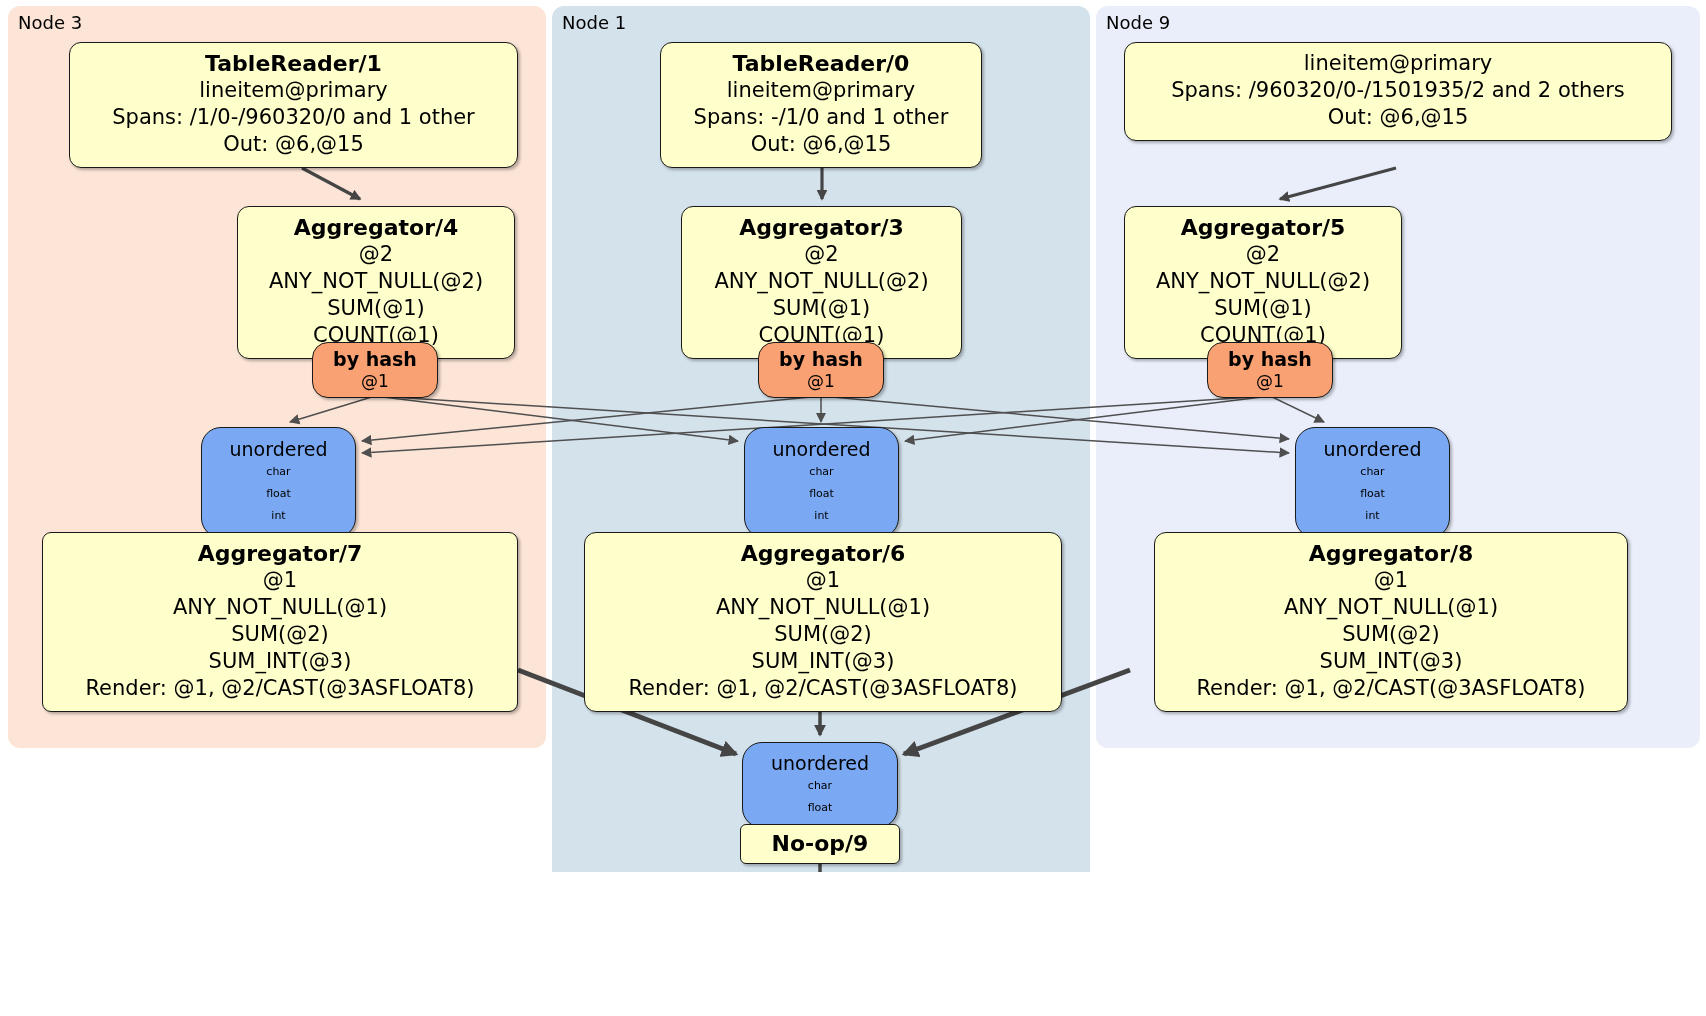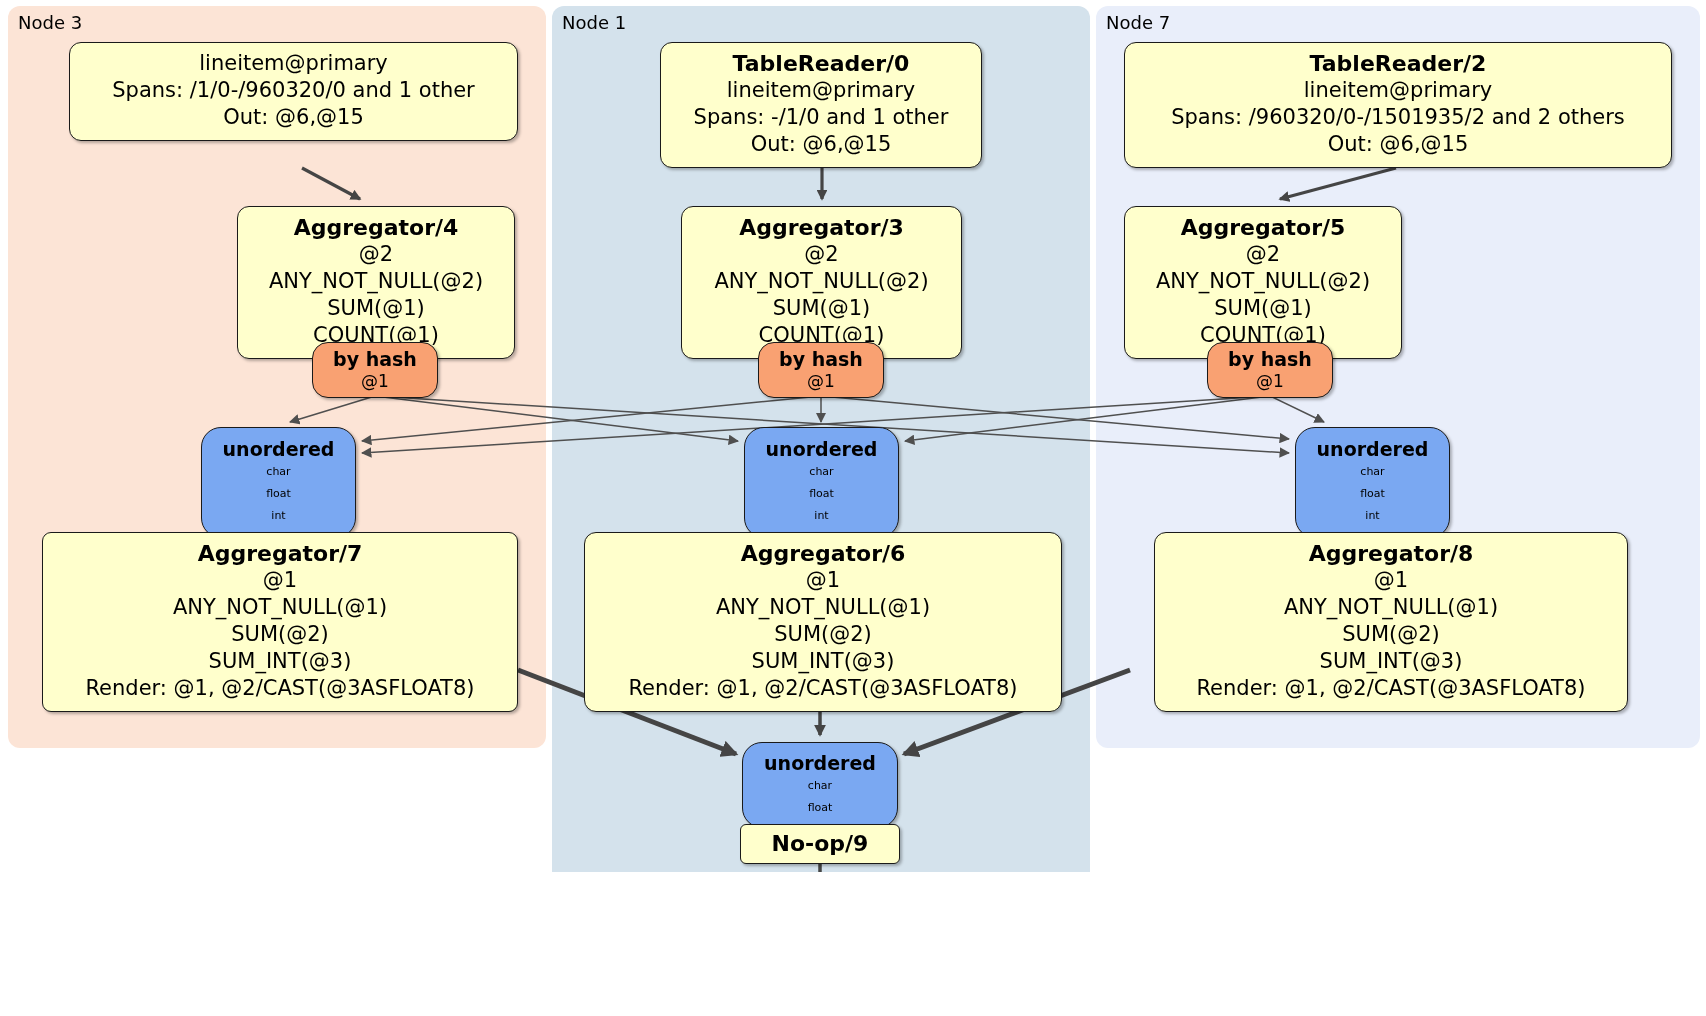--- a/index.html
+++ b/index.html
@@ -16,39 +16,39 @@
        border-radius:12px;box-shadow:2px 2px 3px rgba(0,0,0,0.28);color:#000;}
   .proc{padding:7px 4px 9px 4px;}
   .proc .t{font-size:22px;font-weight:bold;line-height:27px;}
   .proc .l{font-size:21px;line-height:27px;}
 
   .router{background:var(--router-fill);border-radius:16px;padding:4px 0 6px 0;z-index:3;}
   .router .t{font-size:19px;font-weight:bold;line-height:24px;}
   .router .l{font-size:17px;line-height:20px;}
 
   .sync{background:var(--sync-fill);border-radius:20px;padding:9px 0 10px 0;}
-  .sync .t{font-size:19px;font-weight:bold;line-height:24px;}
+  .sync .t{font-size:19px;font-weight:normal;line-height:24px;}
   .sync .l{font-size:11px;line-height:22px;}
 
   .mini{padding:6px 4px;border-radius:6px;}
   .mini .t{font-size:22px;font-weight:bold;line-height:26px;}
 </style>
 </head>
 <body>
 
 <div id="canvas">
 
   <div class="region" style="left:8px;top:6px;width:538px;height:742px;background:var(--node3-bg);">
     <div class="region-label">Node 3</div>
   </div>
   <div class="region" style="left:552px;top:6px;width:538px;height:1002px;background:var(--node1-bg);">
     <div class="region-label">Node 1</div>
   </div>
   <div class="region" style="left:1096px;top:6px;width:604px;height:742px;background:var(--node2-bg);">
-    <div class="region-label">Node 7</div>
+    <div class="region-label">Node 9</div>
   </div>
 
   <svg id="edges" width="1706" height="1016">
     <defs>
       <marker id="ah-s" viewBox="0 0 10 10" refX="9" refY="5" markerWidth="7" markerHeight="7" orient="auto-start-reverse">
         <path d="M0,0 L10,5 L0,10 z" fill="#4f4f4f"></path>
       </marker>
       <marker id="ah-b" viewBox="0 0 10 10" refX="8.5" refY="5" markerWidth="3.4" markerHeight="3.4" orient="auto-start-reverse">
         <path d="M0,0 L10,5 L0,10 z" fill="#454545"></path>
       </marker>
@@ -76,20 +76,21 @@
       <line x1="518" y1="670" x2="736" y2="754" marker-end="url(#ah-b)"></line>
       <line x1="1130" y1="670" x2="904" y2="754" marker-end="url(#ah-b)"></line>
     </g>
     <g stroke="#454545" stroke-width="3.5" fill="none">
       <line x1="820" y1="712" x2="820" y2="735" marker-end="url(#ah-b)"></line>
       <line x1="820" y1="864" x2="820" y2="925" marker-end="url(#ah-b)"></line>
     </g>
   </svg>
 
   <div class="box proc" style="left:69px;top:42px;width:449px;">
+    <div class="t">TableReader/1</div>
     <div class="l">lineitem@primary</div>
     <div class="l">Spans: /1/0-/960320/0 and 1 other</div>
     <div class="l">Out: @6,@15</div>
   </div>
   <div class="box proc" style="left:237px;top:206px;width:278px;">
     <div class="t">Aggregator/4</div>
     <div class="l">@2</div>
     <div class="l">ANY_NOT_NULL(@2)</div>
     <div class="l">SUM(@1)</div>
     <div class="l">COUNT(@1)</div>
@@ -139,21 +140,20 @@
   <div class="box proc" style="left:584px;top:532px;width:478px;">
     <div class="t">Aggregator/6</div>
     <div class="l">@1</div>
     <div class="l">ANY_NOT_NULL(@1)</div>
     <div class="l">SUM(@2)</div>
     <div class="l">SUM_INT(@3)</div>
     <div class="l">Render: @1, @2/CAST(@3ASFLOAT8)</div>
   </div>
 
   <div class="box proc" style="left:1124px;top:42px;width:548px;">
-    <div class="t">TableReader/2</div>
     <div class="l">lineitem@primary</div>
     <div class="l">Spans: /960320/0-/1501935/2 and 2 others</div>
     <div class="l">Out: @6,@15</div>
   </div>
   <div class="box proc" style="left:1124px;top:206px;width:278px;">
     <div class="t">Aggregator/5</div>
     <div class="l">@2</div>
     <div class="l">ANY_NOT_NULL(@2)</div>
     <div class="l">SUM(@1)</div>
     <div class="l">COUNT(@1)</div>

